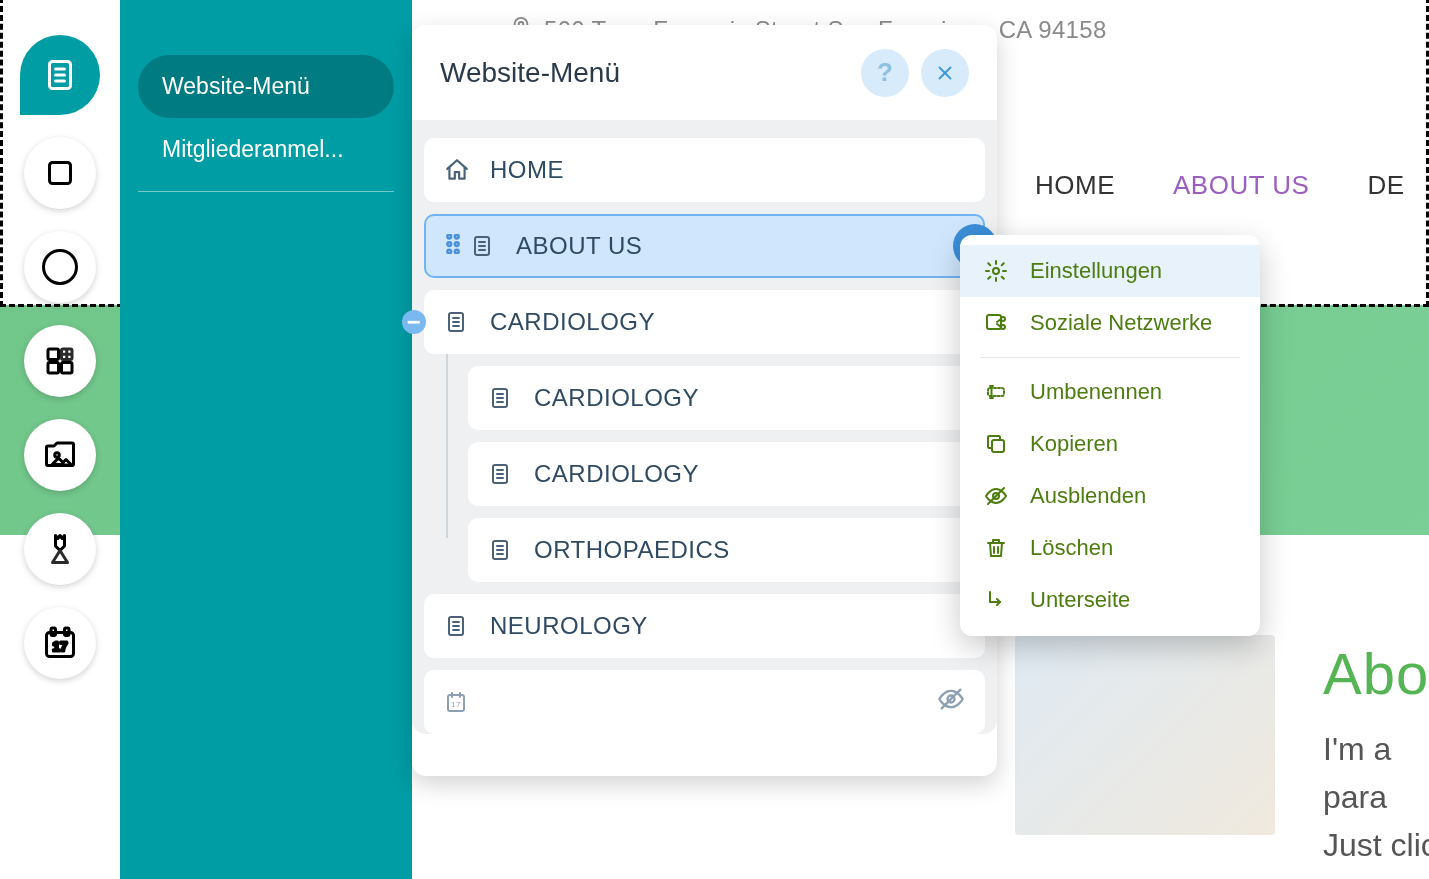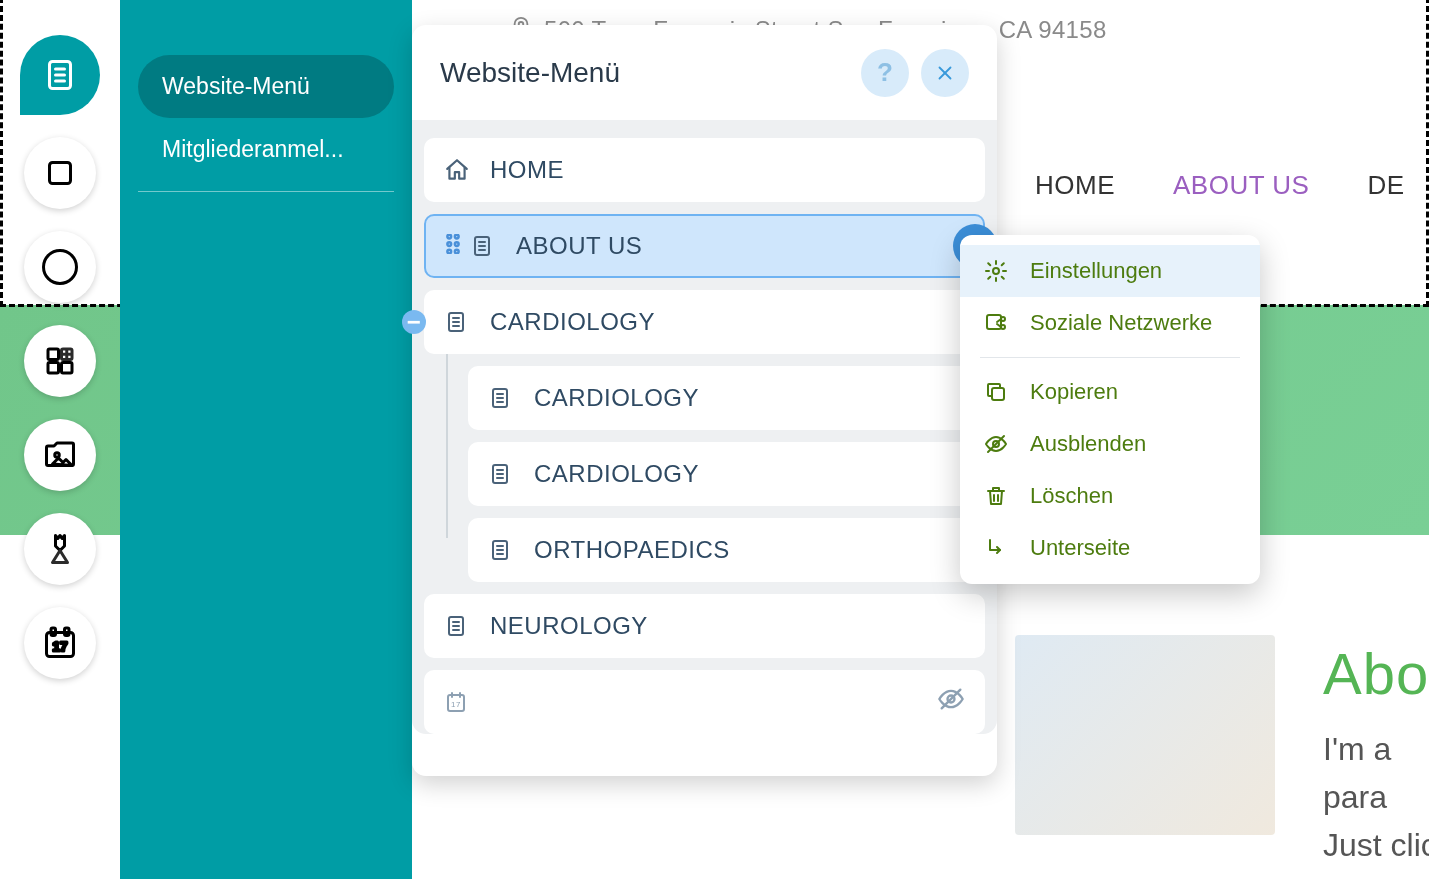--- a/index.html
+++ b/index.html
@@ -304,20 +304,29 @@
           <line x1="13" y1="11" x2="17" y2="8"></line>
           <line x1="13" y1="13" x2="17" y2="16"></line>
         </svg>
       </span>
     <span>Soziale Netzwerke</span>
   </div>
   <hr>
   <div class="row">
     <span class="ico">
         <svg width="24" height="24" viewBox="0 0 24 24">
+          <path d="M6 6h3M6 18h3M7.5 6v12"></path>
+          <rect x="4" y="8" width="16" height="8" rx="2" stroke-dasharray="2 2"></rect>
+        </svg>
+      </span>
+    <span>Umbenennen</span>
+  </div>
+  <div class="row">
+    <span class="ico">
+        <svg width="24" height="24" viewBox="0 0 24 24">
           <rect x="8" y="8" width="12" height="12" rx="2"></rect>
           <path d="M16 8V5a1 1 0 00-1-1H5a1 1 0 00-1 1v10a1 1 0 001 1h3"></path>
         </svg>
       </span>
     <span>Kopieren</span>
   </div>
   <div class="row">
     <span class="ico">
         <svg width="24" height="24" viewBox="0 0 24 24">
           <path d="M2 12s4-7 10-7 10 7 10 7-4 7-10 7S2 12 2 12z"></path>

